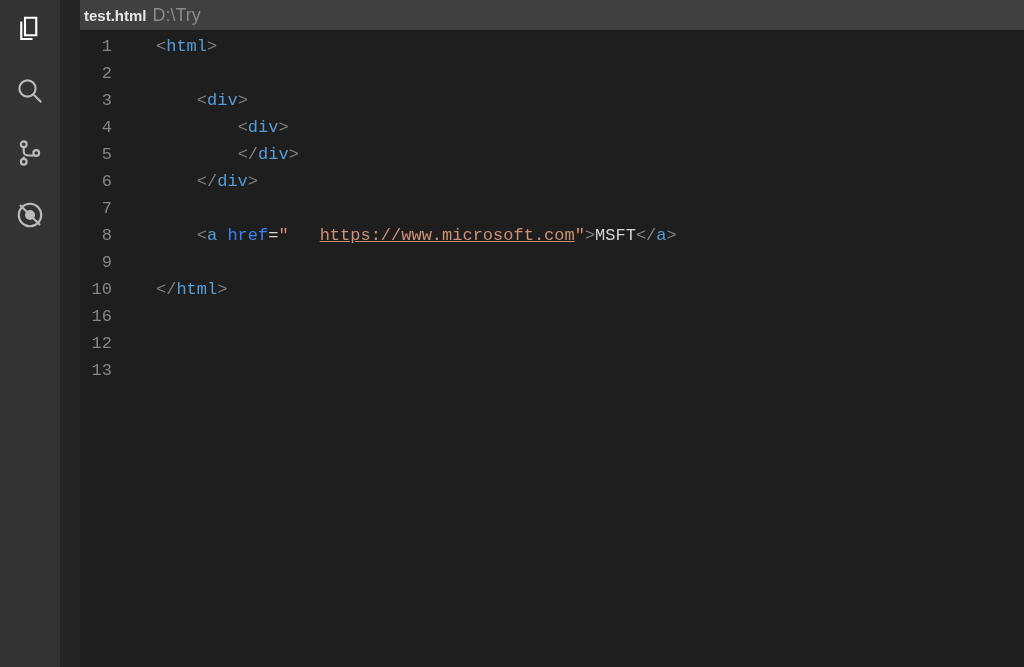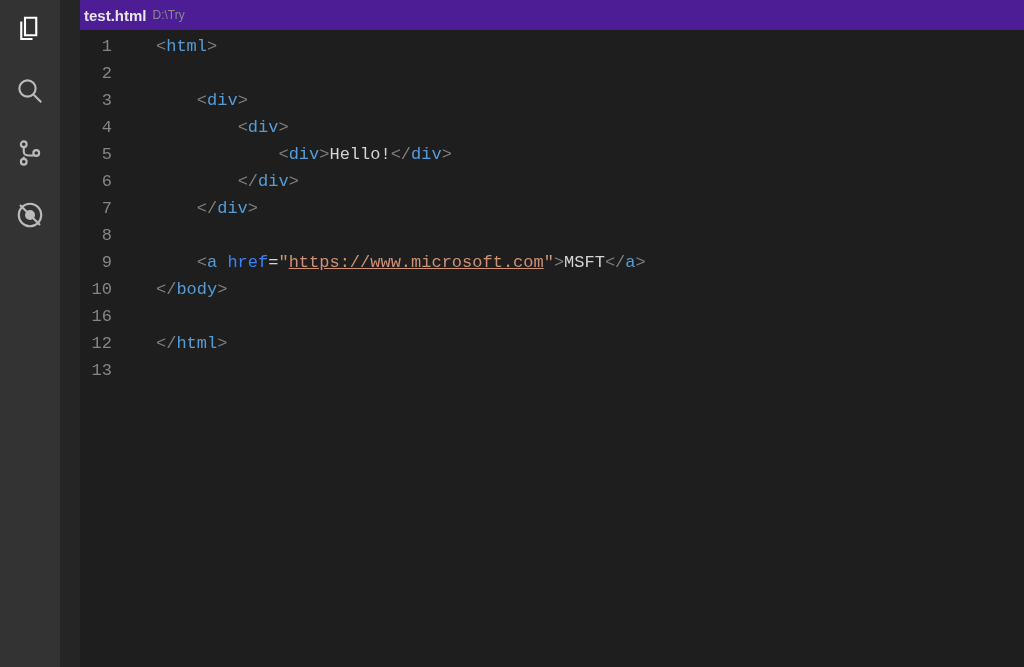--- a/index.html
+++ b/index.html
@@ -47,31 +47,31 @@
       height: 100%;
       background: #1e1e1e;
       display: flex;
       flex-direction: column;
     }
     .tab-bar {
       height: 30px;
       display: flex;
       align-items: center;
       padding-left: 4px;
-      background: #4c1d95;
+      background: #404040;
     }
     .tab-label {
       color: #e6e6e6;
       font-size: 15px;
       font-weight: 600;
       padding-right: 6px;
     }
     .tab-path {
       color: #8a8a8a;
-      font-size: 12px;
+      font-size: 18px;
     }
     .code-area {
       flex: 1;
       display: flex;
       font-family: Consolas, "Courier New", monospace;
       font-size: 17px;
       line-height: 27px;
       padding-top: 3px;
     }
     .line-numbers {
@@ -85,21 +85,21 @@
     .code-lines {
       flex: 1;
       padding-left: 30px;
     }
     .code-lines div.line { height: 27px; white-space: pre; }
     .tok-bracket { color: #808080; }
     .tok-tag { color: #569cd6; }
     .tok-attr { color: #3b82f6; }
     .tok-op { color: #d4d4d4; }
     .tok-str { color: #ce9178; }
-    .tok-url { color: #ce9178; text-decoration: underline; }
+    .tok-url { color: #ce9178; text-decoration: underline; margin-left: 31px; }
     .tok-text { color: #d4d4d4; }
   </style>
 </head>
 <body>
 
 <div class="activity-bar">
   <div class="ab-item active" title="Explorer">
     <svg viewBox="0 0 24 24">
         <path d="M8 3h9v14H8z M5 6v14h9"></path>
       </svg>
@@ -156,30 +156,28 @@
 
       <div class="line"><span class="tok-bracket">&lt;</span><span class="tok-tag">html</span><span class="tok-bracket">&gt;</span></div>
 
       <div class="line"></div>
 
 
       <div class="line"><span>    </span><span class="tok-bracket">&lt;</span><span class="tok-tag">div</span><span class="tok-bracket">&gt;</span></div>
 
       <div class="line"><span>        </span><span class="tok-bracket">&lt;</span><span class="tok-tag">div</span><span class="tok-bracket">&gt;</span></div>
 
-      <div class="line"><span>            </span><span class="tok-bracket">&lt;</span><span class="tok-tag">div</span><span class="tok-bracket">&gt;</span><span class="tok-text">Hello!</span><span class="tok-bracket">&lt;</span><span class="tok-bracket">/</span><span class="tok-tag">div</span><span class="tok-bracket">&gt;</span></div>
 
       <div class="line"><span>        </span><span class="tok-bracket">&lt;</span><span class="tok-bracket">/</span><span class="tok-tag">div</span><span class="tok-bracket">&gt;</span></div>
 
       <div class="line"><span>    </span><span class="tok-bracket">&lt;</span><span class="tok-bracket">/</span><span class="tok-tag">div</span><span class="tok-bracket">&gt;</span></div>
 
       <div class="line"></div>
 
       <div class="line"><span>    </span><span class="tok-bracket">&lt;</span><span class="tok-tag">a</span><span class="tok-text"> </span><span class="tok-attr">href</span><span class="tok-op">=</span><span class="tok-str">"</span><span class="tok-url">https://www.microsoft.com</span><span class="tok-str">"</span><span class="tok-bracket">&gt;</span><span class="tok-text">MSFT</span><span class="tok-bracket">&lt;</span><span class="tok-bracket">/</span><span class="tok-tag">a</span><span class="tok-bracket">&gt;</span></div>
 
-      <div class="line"><span class="tok-bracket">&lt;</span><span class="tok-bracket">/</span><span class="tok-tag">body</span><span class="tok-bracket">&gt;</span></div>
 
       <div class="line"></div>
 
       <div class="line"><span class="tok-bracket">&lt;</span><span class="tok-bracket">/</span><span class="tok-tag">html</span><span class="tok-bracket">&gt;</span></div>
     </div>
   </div>
 </div>
 
 </body></html>

